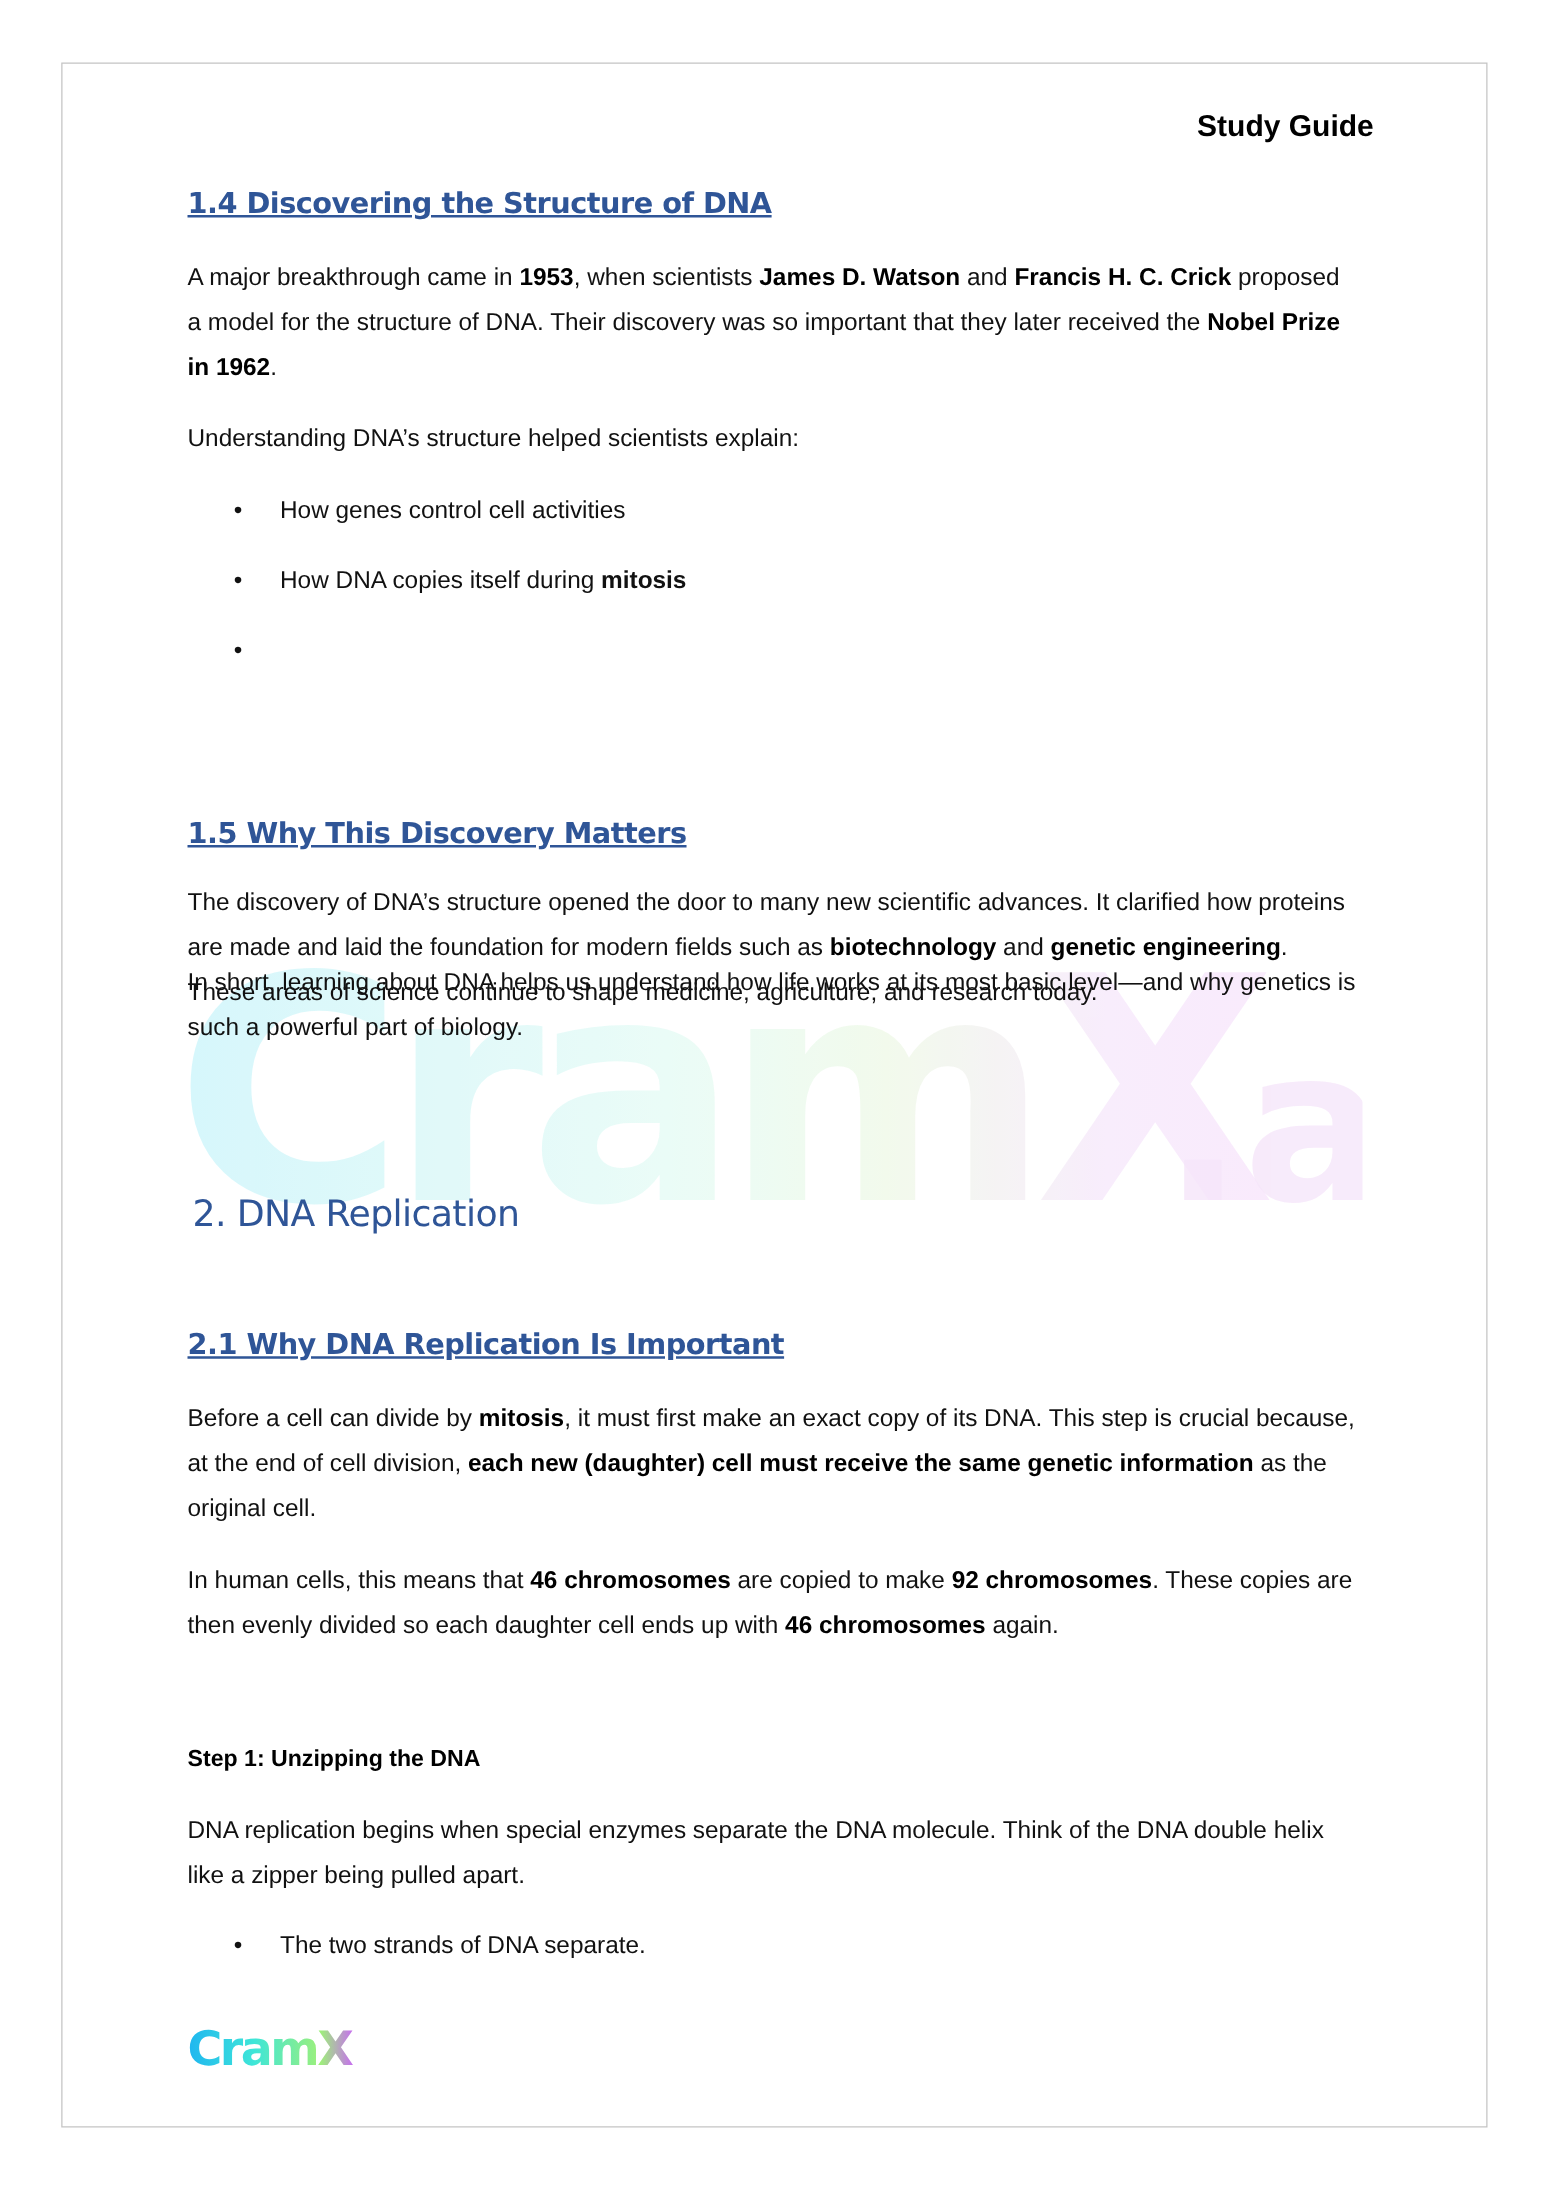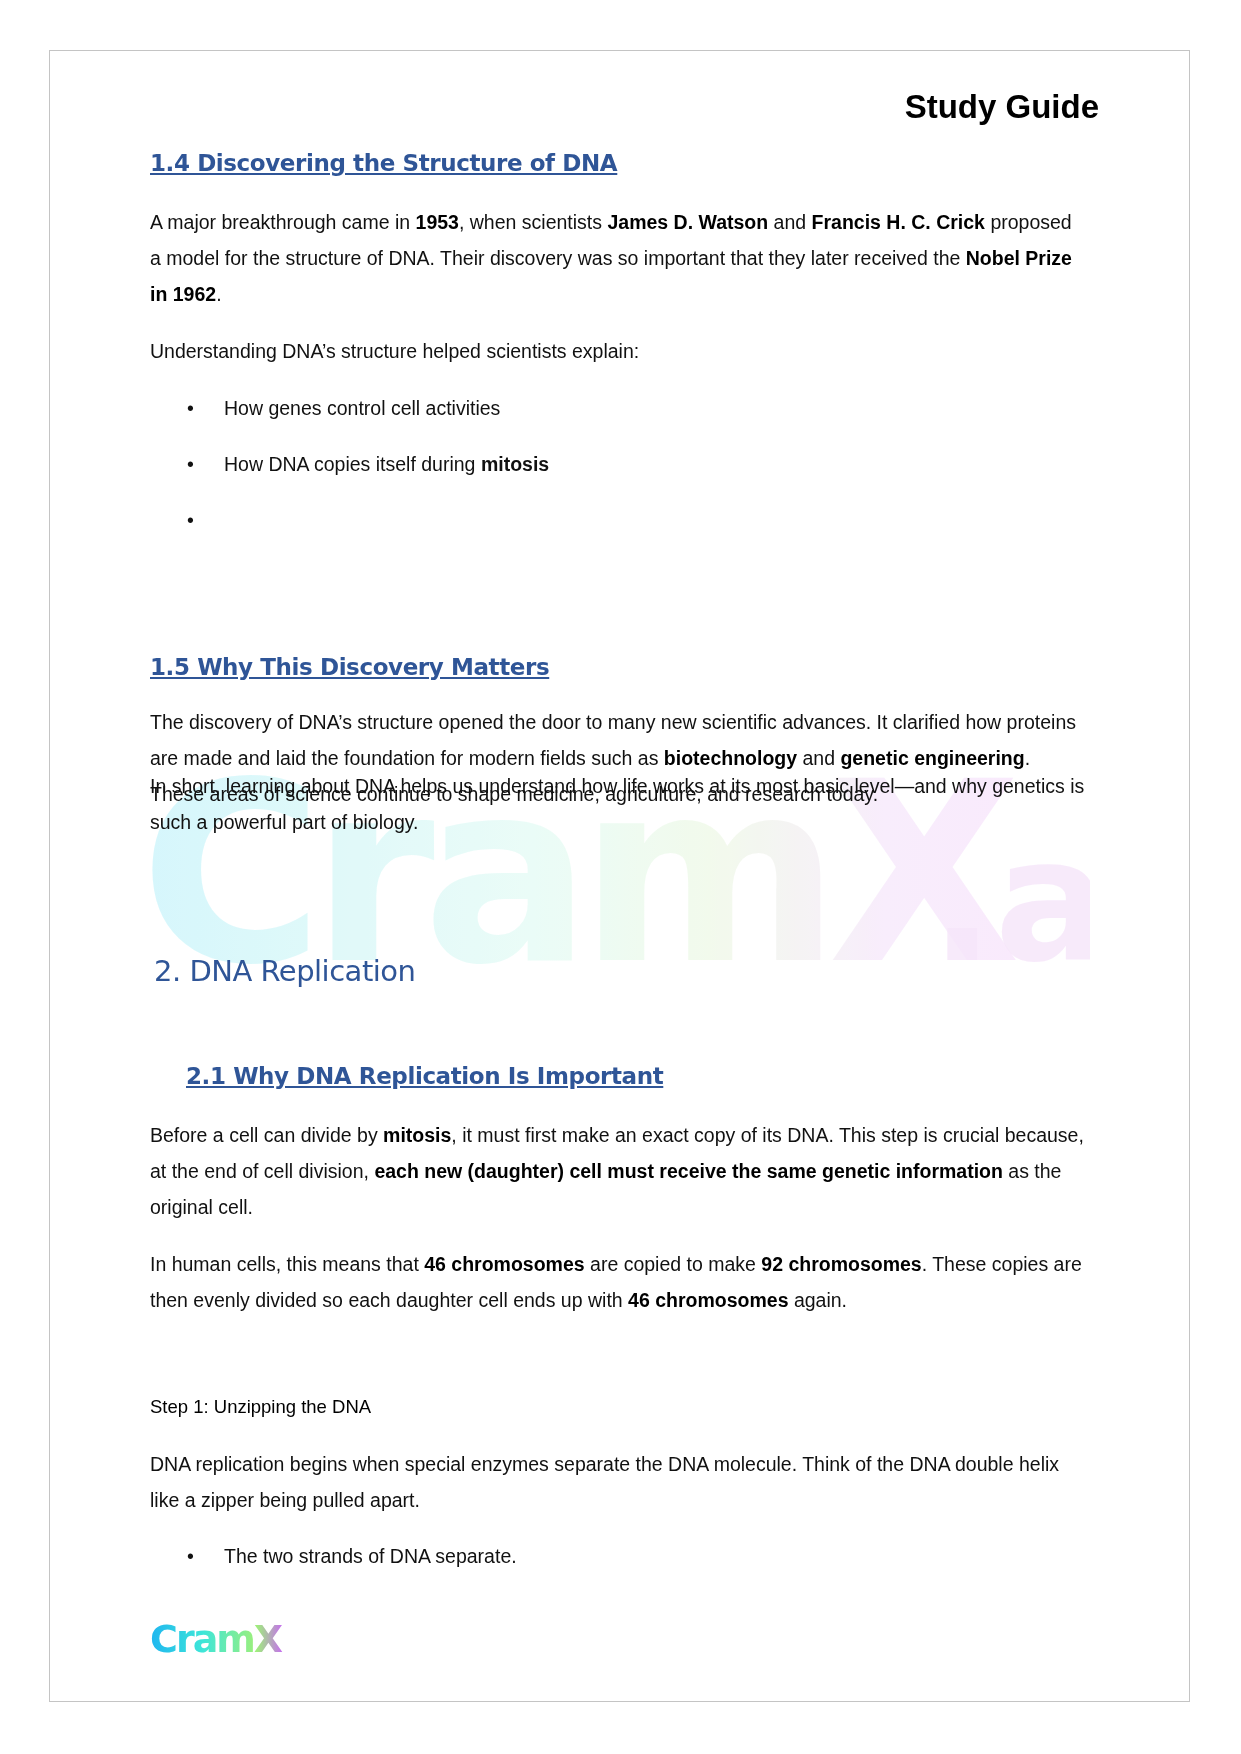--- a/index.html
+++ b/index.html
@@ -9,21 +9,21 @@
       border: 1px solid #c4c4c4; box-sizing: border-box; background: #ffffff;
     }
     .watermark {
       position: absolute; left: 150px; top: 760px; width: 940px; height: 240px;
       pointer-events: none; z-index: 0;
     }
     .content { position: absolute; left: 150px; top: 0; width: 940px; z-index: 1; }
     .abs { position: absolute; }
     .doc-title {
       position: absolute; right: 142px; top: 88px;
-      font-family: "Liberation Sans", sans-serif; font-weight: bold; font-size: 33px; color: #000;
+      font-family: "Liberation Sans", sans-serif; font-weight: bold; font-size: 24px; color: #000;
       z-index: 1;
     }
     .h2 {
       font-family: "DejaVu Sans", sans-serif; font-weight: bold; color: #2f5597;
       font-size: 23px; letter-spacing: -0.4px; margin: 0; white-space: nowrap; text-decoration: underline;
     }
     .h1 {
       font-family: "DejaVu Sans", sans-serif; font-weight: normal; color: #2f5597;
       font-size: 29px; letter-spacing: -0.5px; margin: 4px; white-space: nowrap;
     }
@@ -32,21 +32,21 @@
       line-height: 36px; margin: 0; width: 935px;
     }
     .p b { font-weight: bold; color: #000; }
     .bullet {
       font-family: "Liberation Sans", sans-serif; font-size: 19.5px; color: #111;
       line-height: 24px; white-space: nowrap;
     }
     .bullet .dot { position: absolute; left: 37px; }
     .bullet .txt { position: absolute; left: 74px; }
     .step-h {
-      font-family: "Liberation Sans", sans-serif; font-weight: normal; font-size: 18.5px; color: #000;
+      font-family: "Liberation Sans", sans-serif; font-weight: bold; font-size: 18.5px; color: #000;
     }
     .footer-logo { position: absolute; left: 150px; top: 1612px; z-index: 1; }
   </style>
 </head>
 <body>
 
 <div class="page"></div>
 
 <svg class="watermark" viewBox="0 0 940 240" xmlns="http://www.w3.org/2000/svg">
   <defs>
@@ -81,21 +81,21 @@
   <div class="bullet abs" style="top:508px; left:0; width:900px; height:24px;">
     <span class="dot">•</span>
   </div>
 
   <h2 class="h2 abs" style="top:654px;">1.5 Why This Discovery Matters</h2>
   <p class="p abs rich" style="top:704px;"><span>The discovery of DNA’s structure opened the door to many new scientific advances. It clarified how proteins are made and laid the foundation for modern fields such as </span><b>biotechnology</b><span> and </span><b>genetic engineering</b><span>. These areas of science continue to shape medicine, agriculture, and research today.</span></p>
   <p class="p abs" style="top:768px;">In short, learning about DNA helps us understand how life works at its most basic level—and why genetics is such a powerful part of biology.</p>
 
   <h1 class="h1 abs" style="top:950px;">2. DNA Replication</h1>
 
-  <h2 class="h2 abs" style="top:1063px;margin-left:36px;">2.1 Why DNA Replication Is Important</h2>
+  <h2 class="h2 abs" style="top:1063px;">2.1 Why DNA Replication Is Important</h2>
   <p class="p abs rich" style="top:1117px;"><span>Before a cell can divide by </span><b>mitosis</b><span>, it must first make an exact copy of its DNA. This step is crucial because, at the end of cell division, </span><b>each new (daughter) cell must receive the same genetic information</b><span> as the original cell.</span></p>
   <p class="p abs rich" style="top:1246px;"><span>In human cells, this means that </span><b>46 chromosomes</b><span> are copied to make </span><b>92 chromosomes</b><span>. These copies are then evenly divided so each daughter cell ends up with </span><b>46 chromosomes</b><span> again.</span></p>
 
   <div class="step-h abs" style="top:1396px;">Step 1: Unzipping the DNA</div>
   <p class="p abs" style="top:1446px;">DNA replication begins when special enzymes separate the DNA molecule. Think of the DNA double helix like a zipper being pulled apart.</p>
   <div class="bullet abs" style="top:1544px; left:0; width:900px; height:24px;">
     <span class="dot">•</span>
     <span class="txt">The two strands of DNA separate.</span>
   </div>
 </div>

